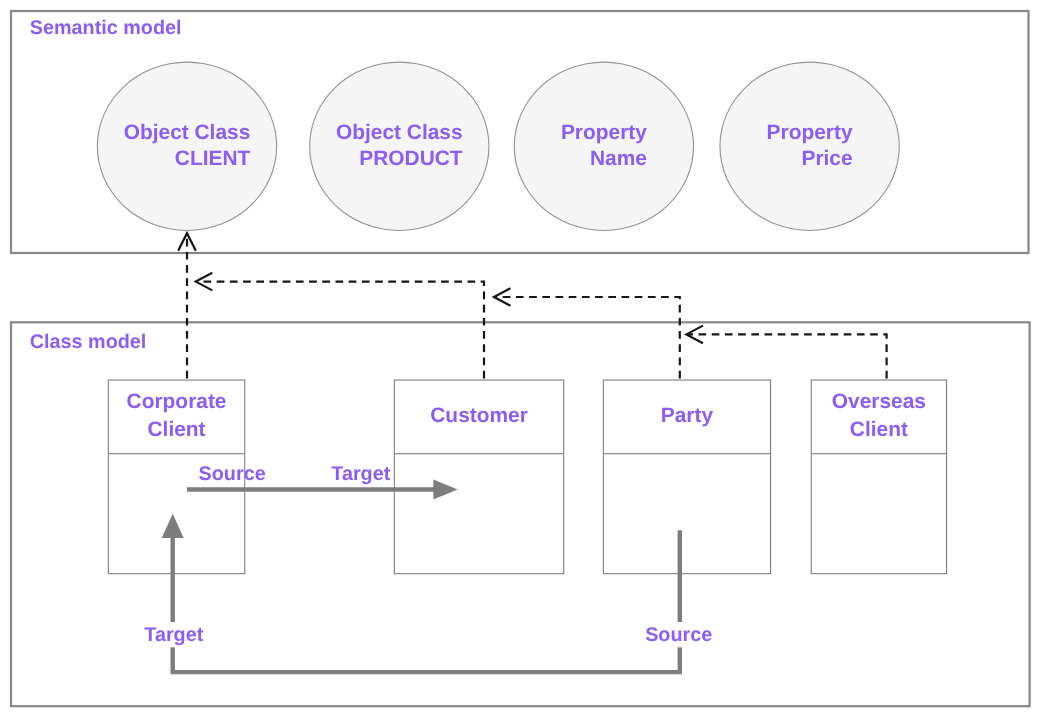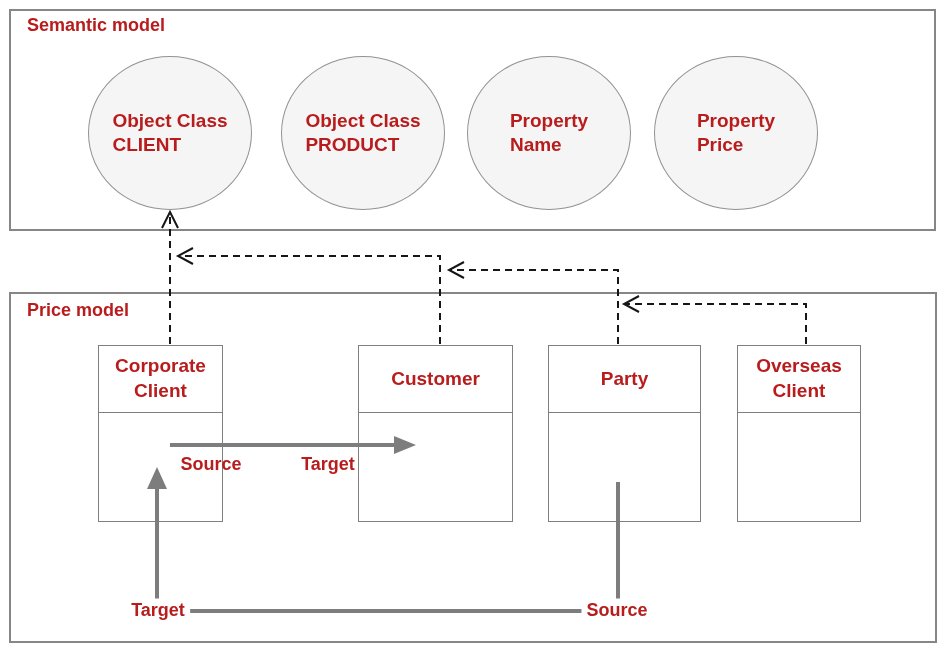--- a/index.html
+++ b/index.html
@@ -6,21 +6,21 @@
     margin: 0;
     padding: 0;
     background: #ffffff;
   }
   .stage {
     position: relative;
     width: 945px;
     height: 652px;
     background: #ffffff;
     font-family: "Liberation Sans", sans-serif;
-    color: #b91c1c;
+    color: #8b5cf6;
     overflow: hidden;
   }
   * { box-sizing: border-box; }
 
   .panel {
     position: absolute;
     border: 2px solid #868686;
     background: #ffffff;
   }
   .panel.semantic { left: 9px; top: 9px;  width: 927px; height: 222px; }
@@ -39,21 +39,21 @@
     position: absolute;
     top: 56px;
     width: 164px;
     height: 154px;
     border: 1px solid #929292;
     border-radius: 50%;
     background: #f5f5f5;
     display: flex;
     align-items: center;
     justify-content: center;
-    text-align: left;
+    text-align: right;
     font-size: 19px;
     font-weight: bold;
     line-height: 1.25;
     white-space: pre-line;
   }
   .sem-node.n0 { left: 88px;  }
   .sem-node.n1 { left: 281px; }
   .sem-node.n2 { left: 467px; }
   .sem-node.n3 { left: 654px; }
 
@@ -108,21 +108,20 @@
   }
   .gray-head { fill: #7d7d7d; }
 
   .flow-label {
     position: absolute;
     z-index: 6;
     transform: translate(-50%, -50%);
     font-size: 18px;
     font-weight: bold;
     white-space: nowrap;
-    margin-top: 33px;
   }
   .flow-label.on-line {
     background: #ffffff;
     padding: 1px 5px;
   }
   .flow-label.source-top    { left: 211px; top: 431px; }
   .flow-label.target-top    { left: 328px; top: 431px; }
   .flow-label.target-bottom { left: 158px; top: 577px; }
   .flow-label.source-bottom { left: 617px; top: 577px; }
 </style>
@@ -145,21 +144,21 @@
   <div class="sem-node n2">
     <span>Property
 Name</span>
   </div>
   <div class="sem-node n3">
     <span>Property
 Price</span>
   </div>
 
   <div class="panel data"></div>
-  <div class="panel-title data">Price model</div>
+  <div class="panel-title data">Class model</div>
 
   <div class="entity e0">
     <div class="entity-header">Corporate
 Client</div>
     <div class="entity-body"></div>
   </div>
   <div class="entity e1">
     <div class="entity-header">Customer</div>
     <div class="entity-body"></div>
   </div>

